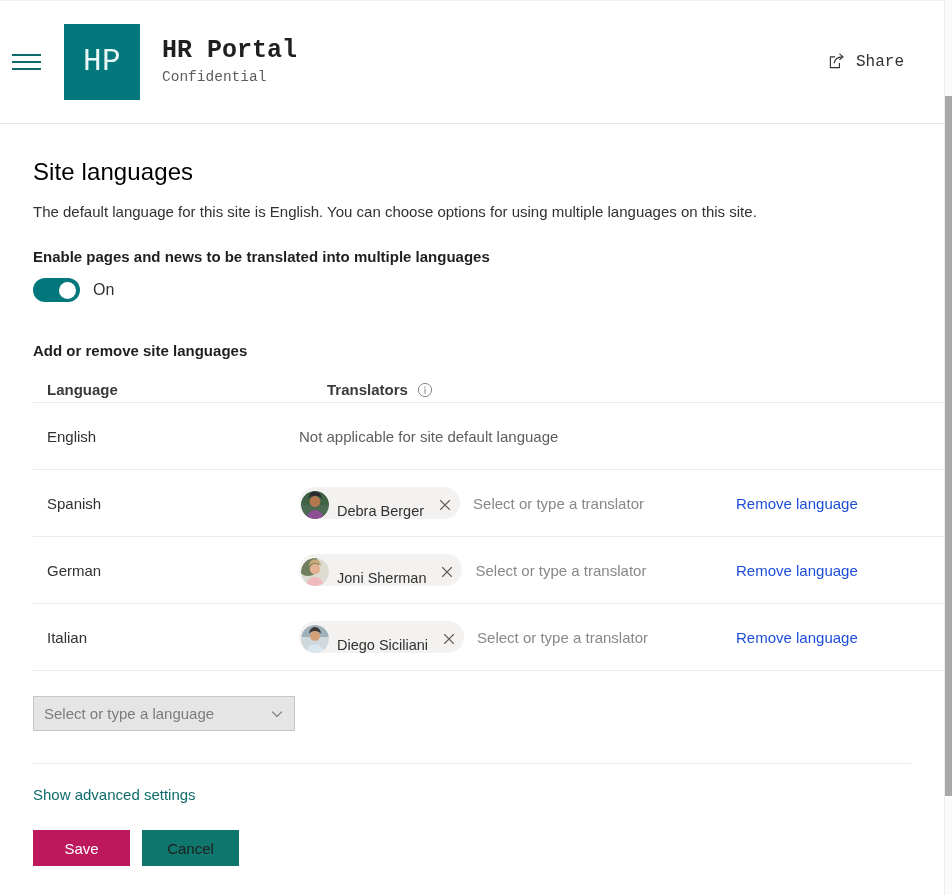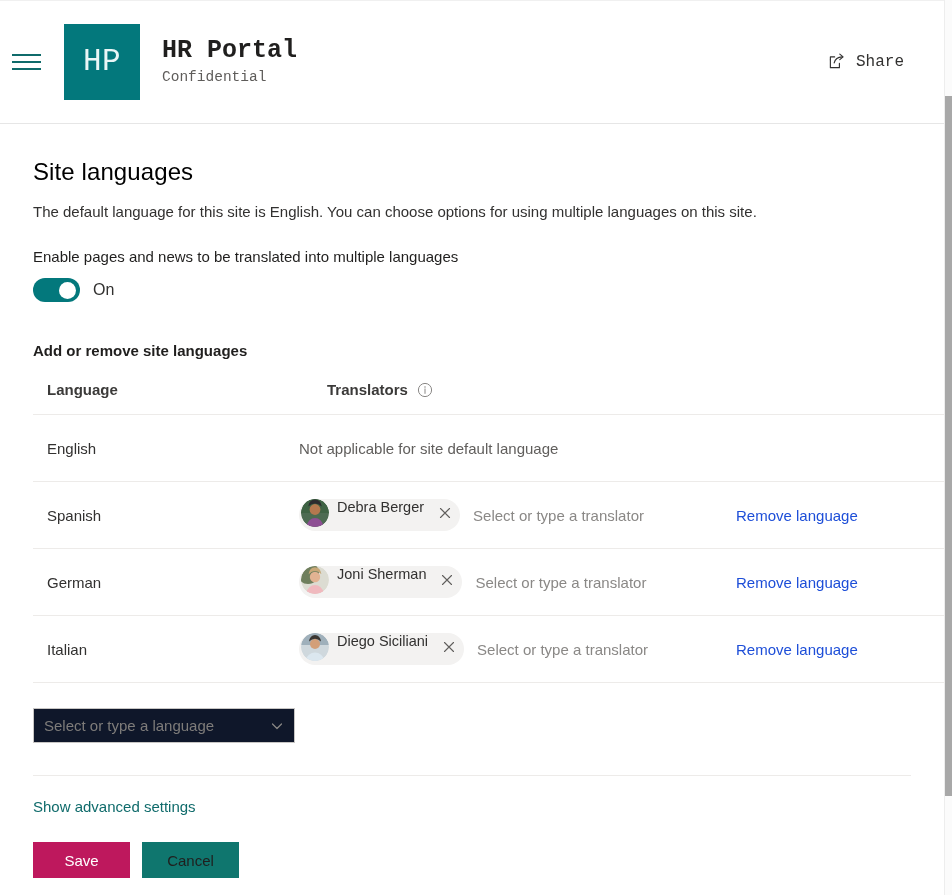--- a/index.html
+++ b/index.html
@@ -112,21 +112,21 @@
     letter-spacing: 0.1px;
   }
   .page-desc {
     font-size: 15px;
     color: #323130;
     margin: 0 0 26px 0;
     line-height: 1.35;
   }
   .toggle-label {
     font-size: 15px;
-    font-weight: 400;
+    font-weight: 700;
     color: #201f1e;
     margin-bottom: 13px;
   }
   .toggle-row {
     display: flex;
     align-items: center;
     gap: 13px;
     margin-bottom: 40px;
   }
   .toggle {
@@ -163,21 +163,21 @@
   .lang-table {
     width: 878px;
     border-collapse: collapse;
     table-layout: fixed;
   }
   .lang-table th {
     text-align: left;
     font-size: 15px;
     font-weight: 700;
     color: #3b3a39;
-    padding: 0 0 16px 14px;
+    padding: 0 0 4px 14px;
     border-bottom: 1px solid #edebe9;
   }
   .lang-table th.col-lang { width: 245px; }
   .lang-table th.col-trans { width: 437px; padding-left: 7px; }
   .lang-table th.col-act { width: 196px; }
   .th-inner { display: flex; align-items: center; gap: 9px; margin-left: 28px; }
   .info-icon {
     display: inline-flex;
     align-items: center;
     justify-content: center;
@@ -201,21 +201,21 @@
     color: #605e5c;
     font-size: 15px;
     padding-left: 0;
   }
   .picker {
     display: flex;
     align-items: center;
   }
   .persona-chip {
     display: inline-flex;
-    align-items: flex-start;
+    align-items: flex-end;
     background: #f3f2f1;
     border-radius: 16px;
     height: 32px;
     padding: 0 2px 0 2px;
     max-width: 250px;
   }
   .avatar {
     width: 28px;
     height: 28px;
     border-radius: 50%;
@@ -254,21 +254,21 @@
     cursor: pointer;
     text-decoration: none;
   }
 
   
   .combo-wrap { margin-top: 25px; }
   .combo {
     width: 262px;
     height: 35px;
     border: 1px solid #c8c6c4;
-    background: #0f172a;
+    background: #e5e5e5;
     display: flex;
     align-items: center;
     box-sizing: border-box;
     padding: 0 6px 0 10px;
     cursor: pointer;
   }
   .combo-text {
     font-size: 15px;
     color: #7e7c7a;
     flex: 1 1 auto;

